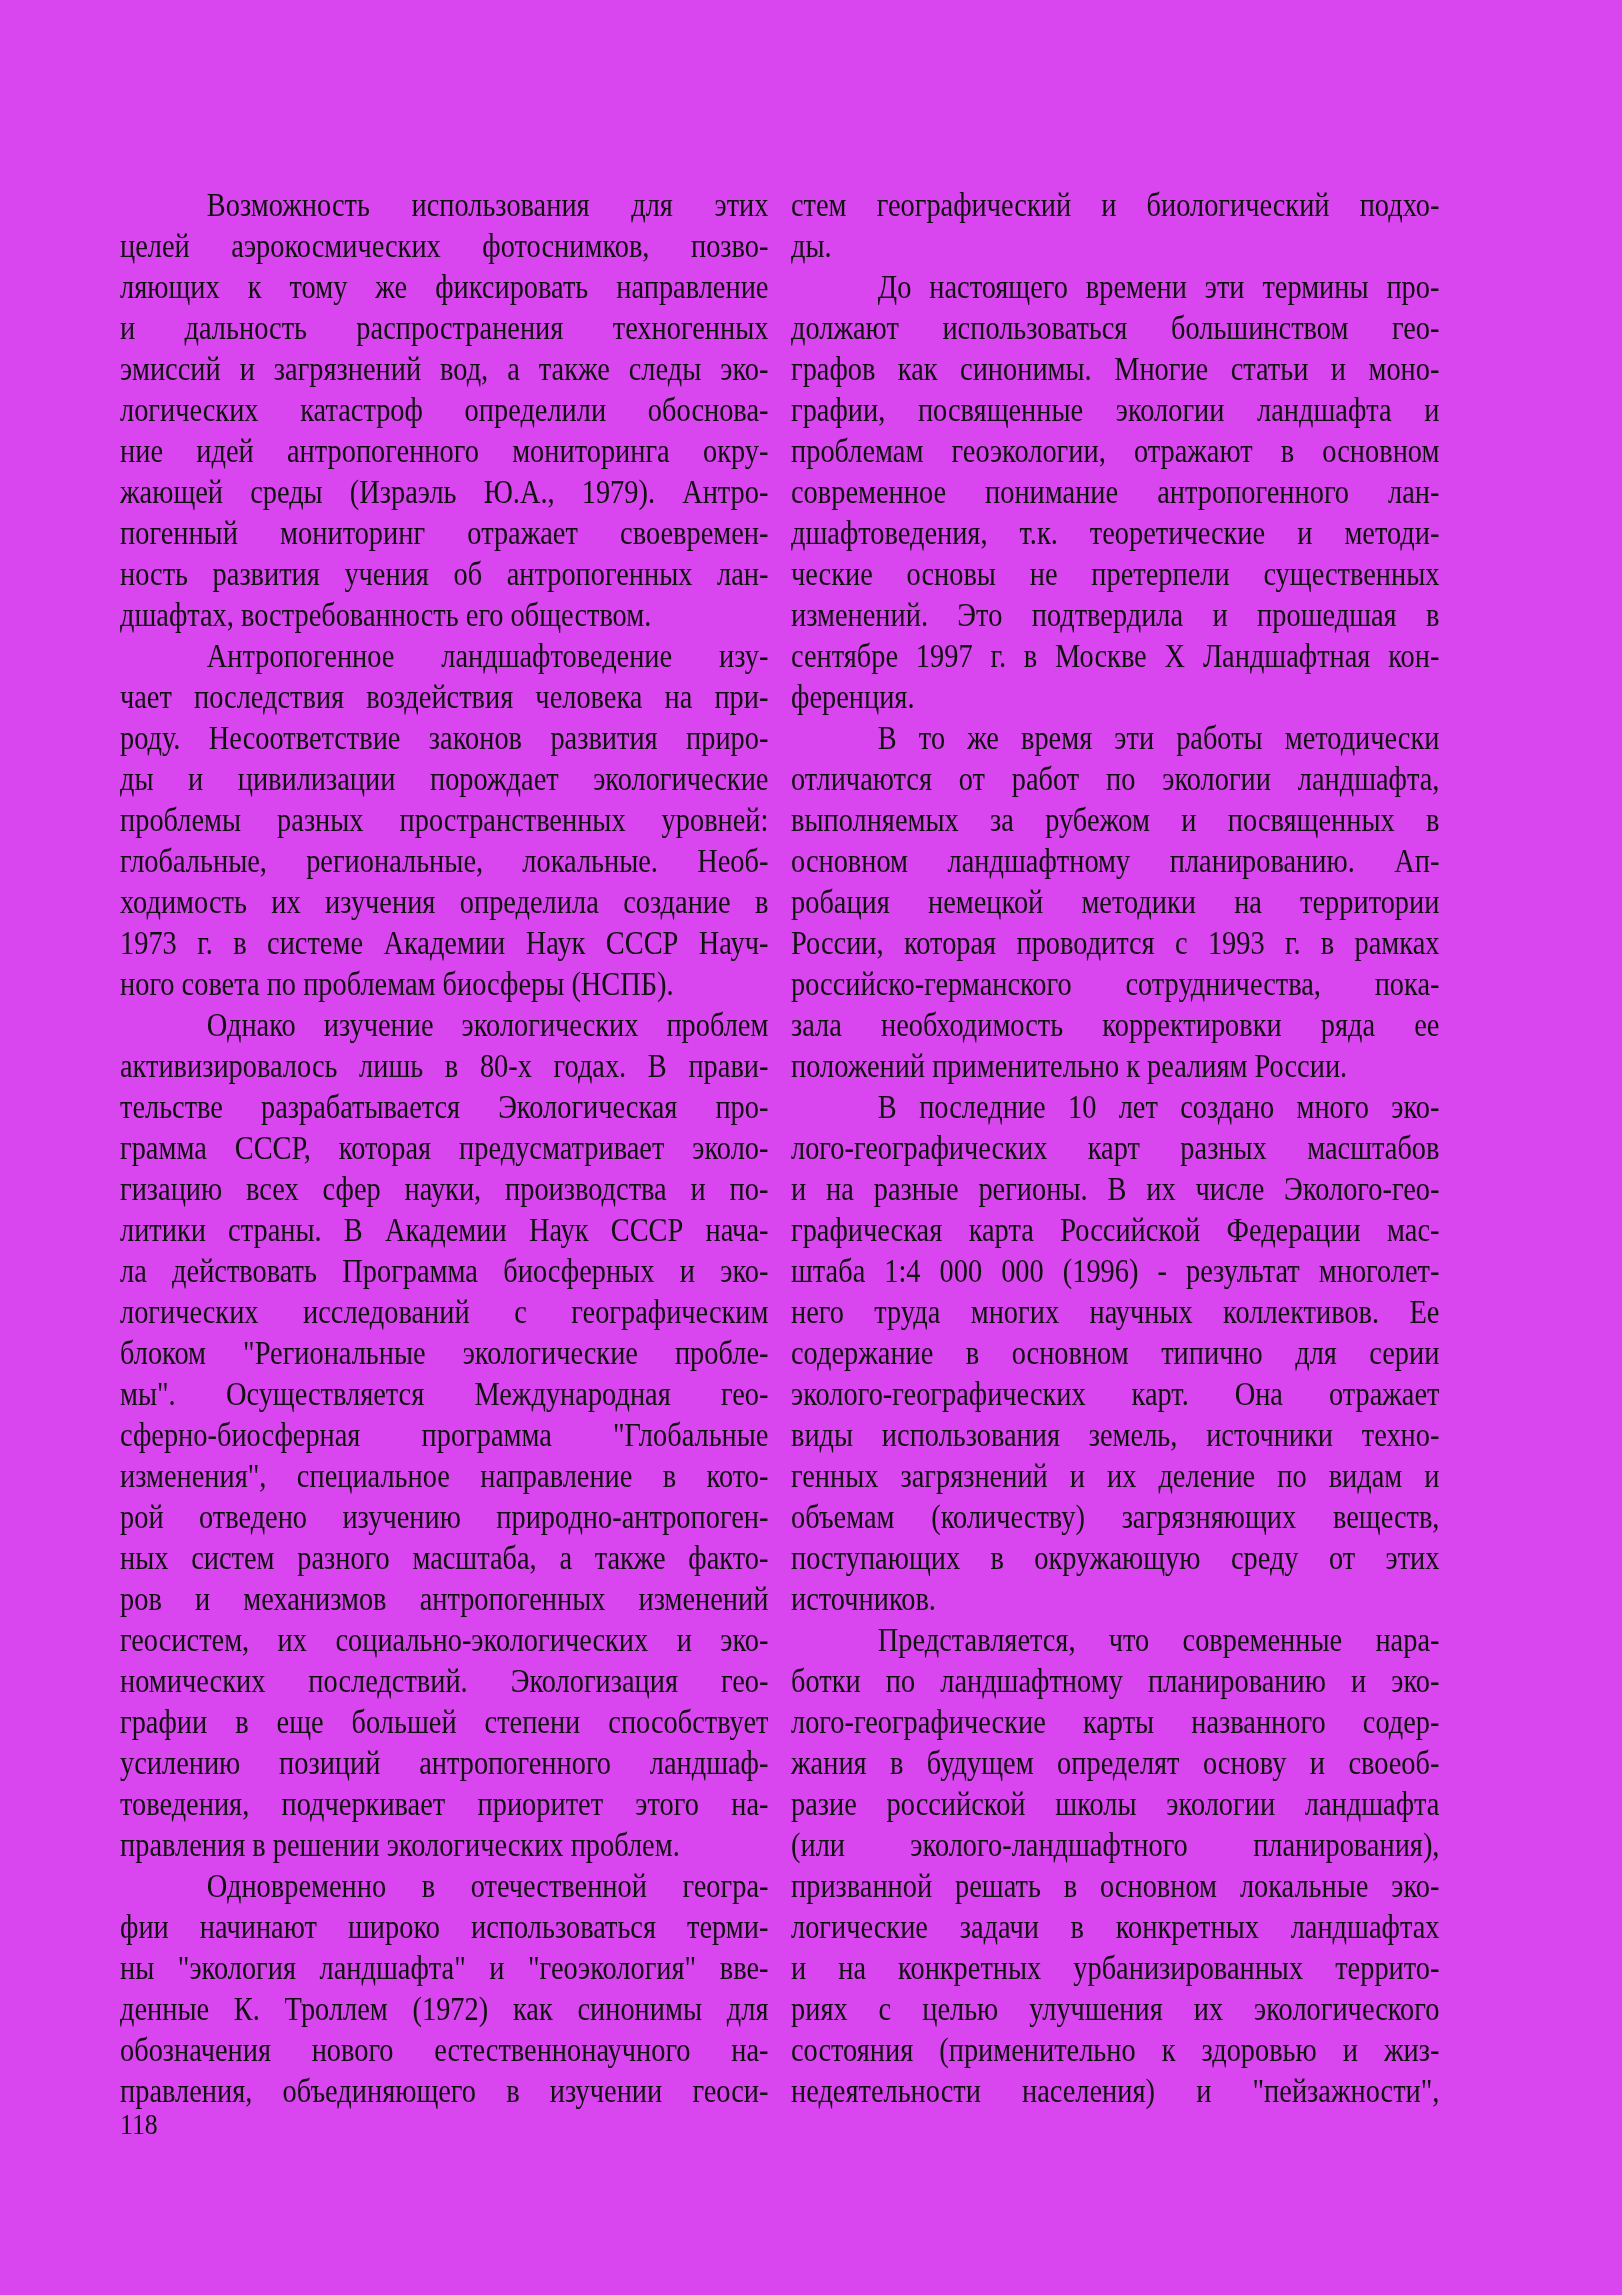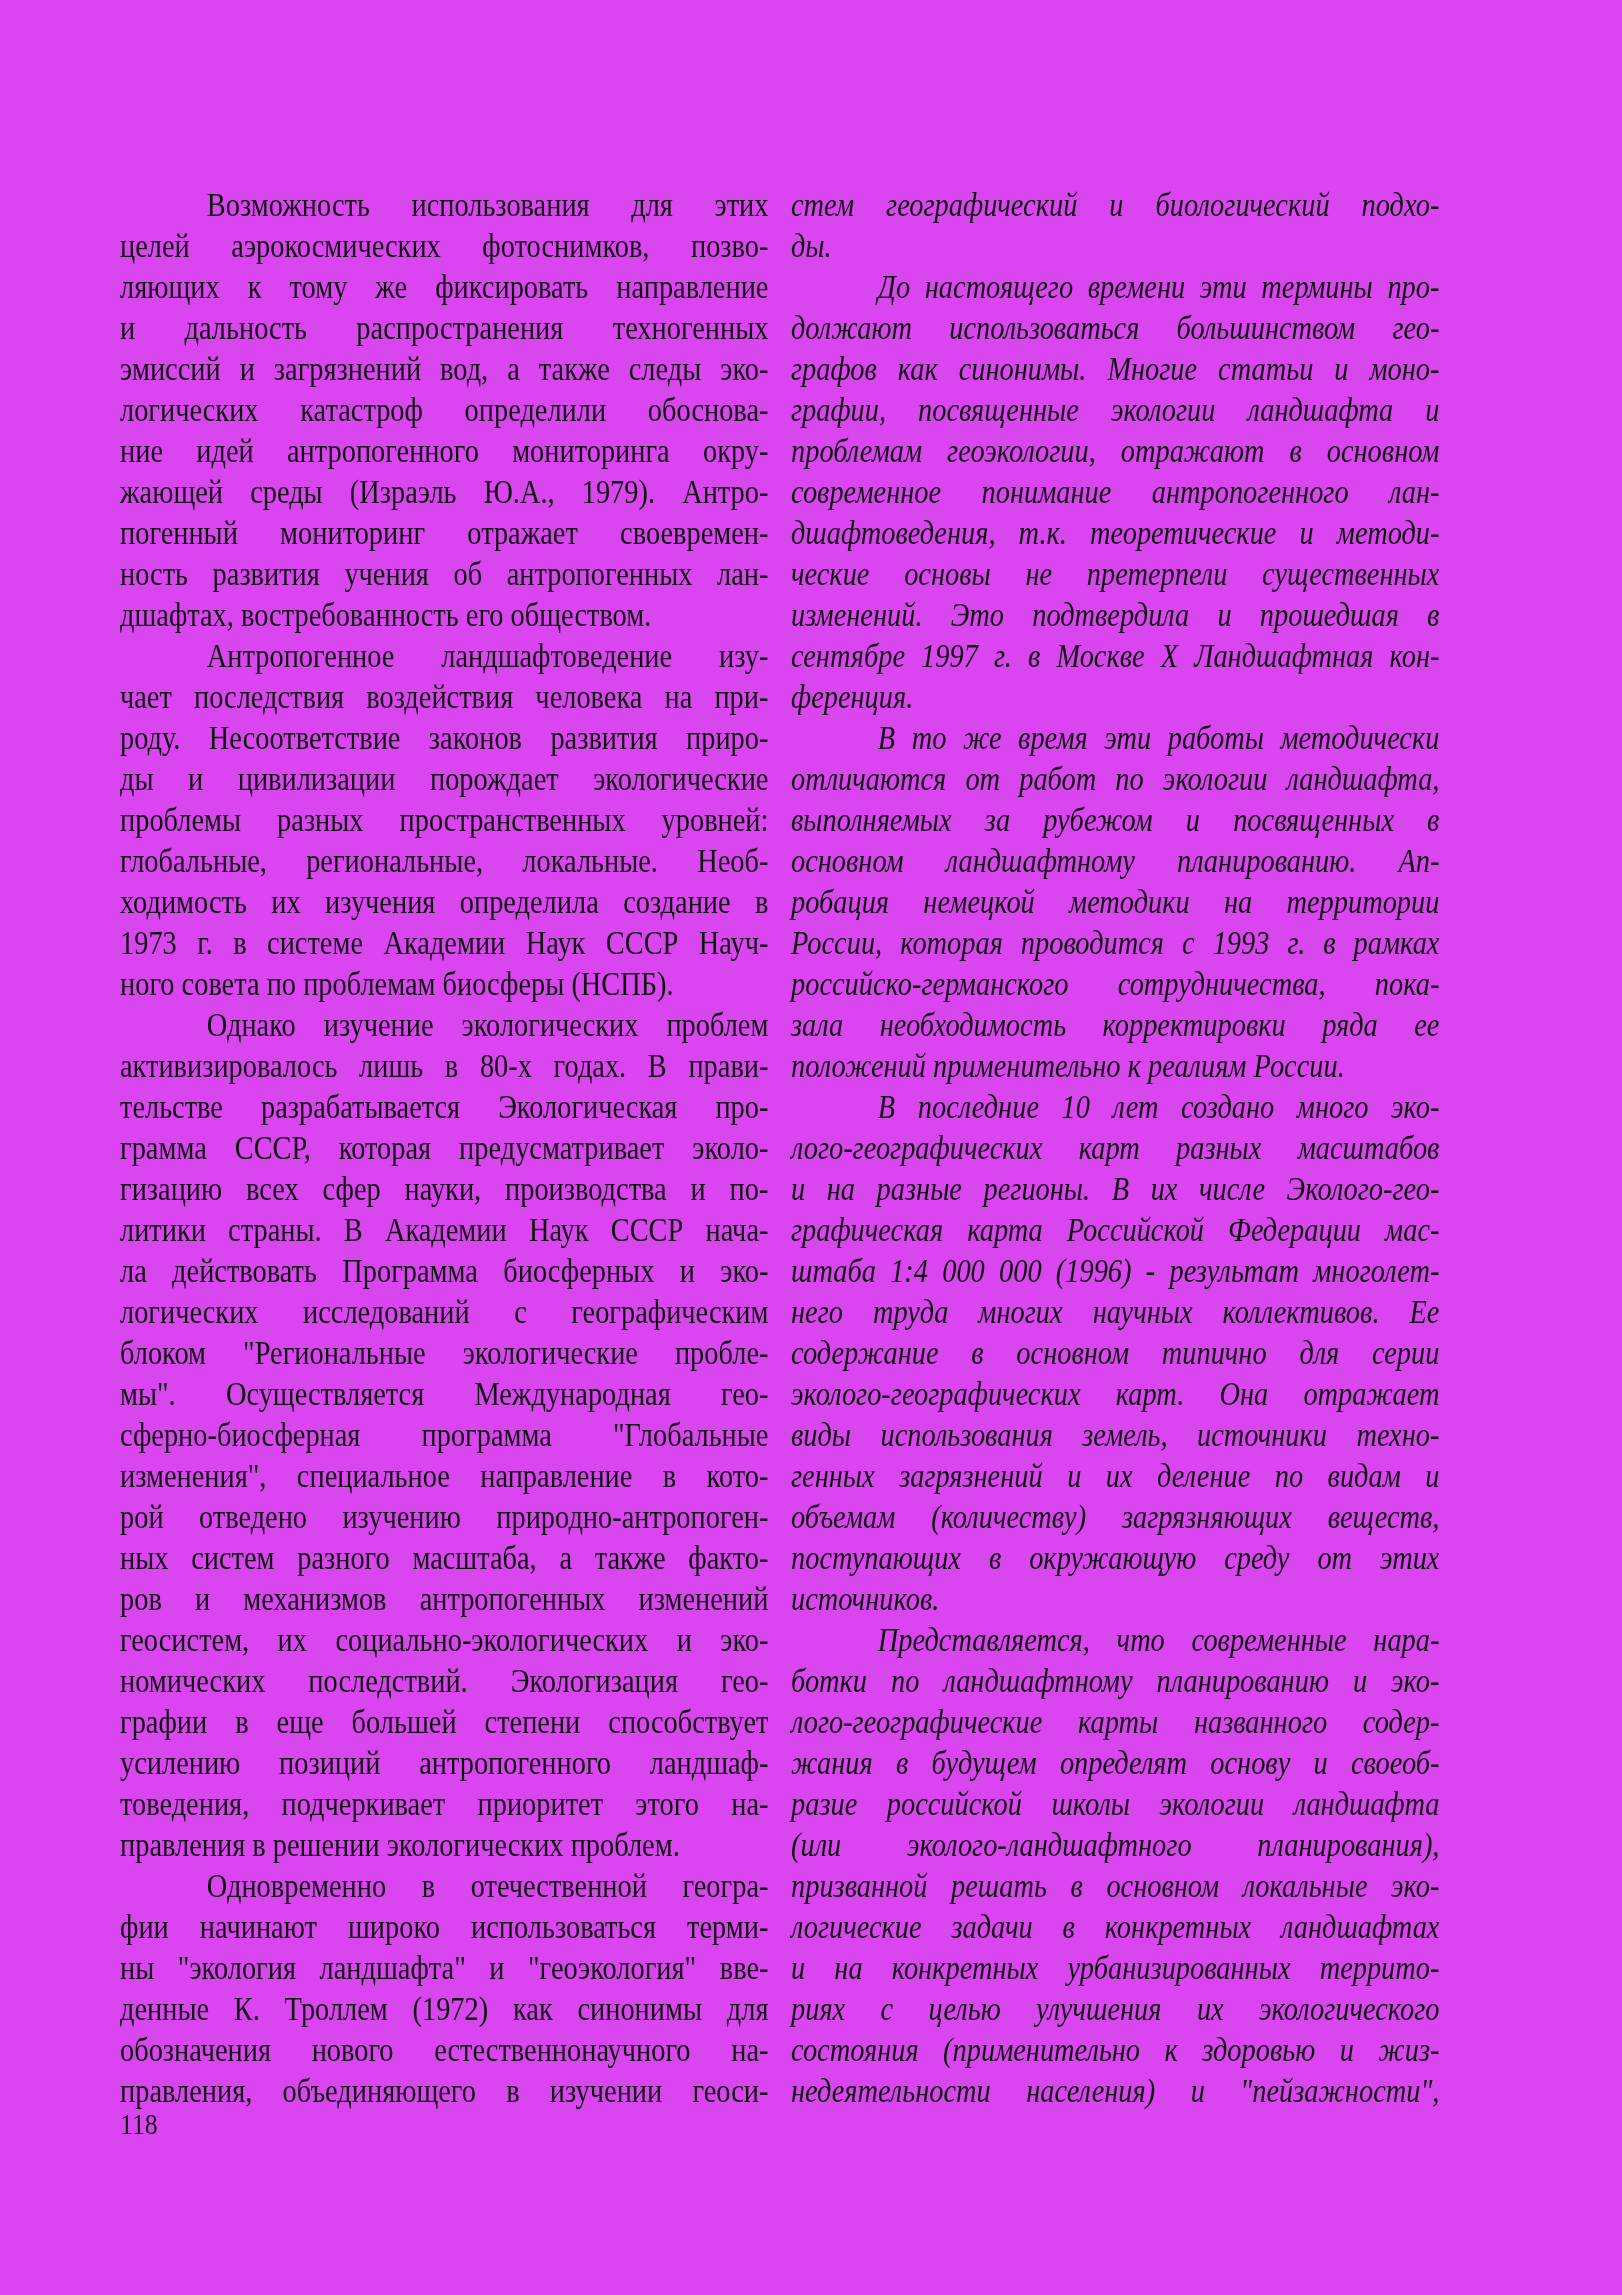--- a/index.html
+++ b/index.html
@@ -1,20 +1,20 @@
 <!DOCTYPE html>
 <html style="font-size:10.5px"><head>
 <meta charset="utf-8">
 <style>
   html, body { margin: 0; padding: 0; background: #ffffff; }
   body { width: 1622px; height: 2295px; position: relative; overflow: hidden; }
   .page { position: absolute; left: 0; top: 0; width: 1622px; height: 2295px; background: #d946ef; padding-left: 40px; }
   .col { position: absolute; top: 185px; width: 648px; }
   .col-left { left: 120px; }
-  .col-right { left: 791px; width: 648px; font-style: italic; }
+  .col-right { left: 791px; width: 648px; }
   .line {
     font-family: "Liberation Serif", "DejaVu Serif", serif;
     font-size: 33px;
     line-height: 41px;
     height: 41px;
     color: #111111;
     white-space: nowrap;
     text-align: justify;
     text-align-last: justify;
     transform: scaleX(0.86);

